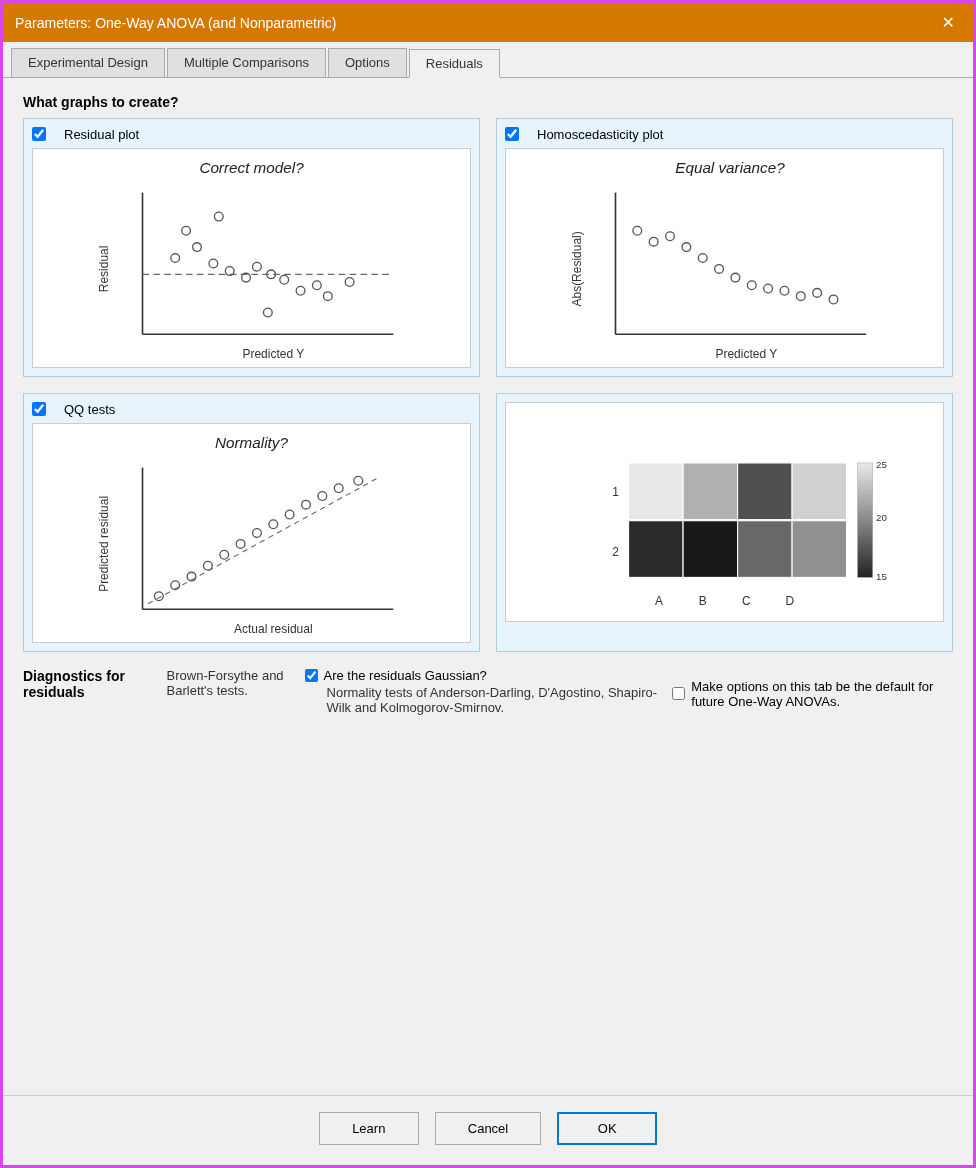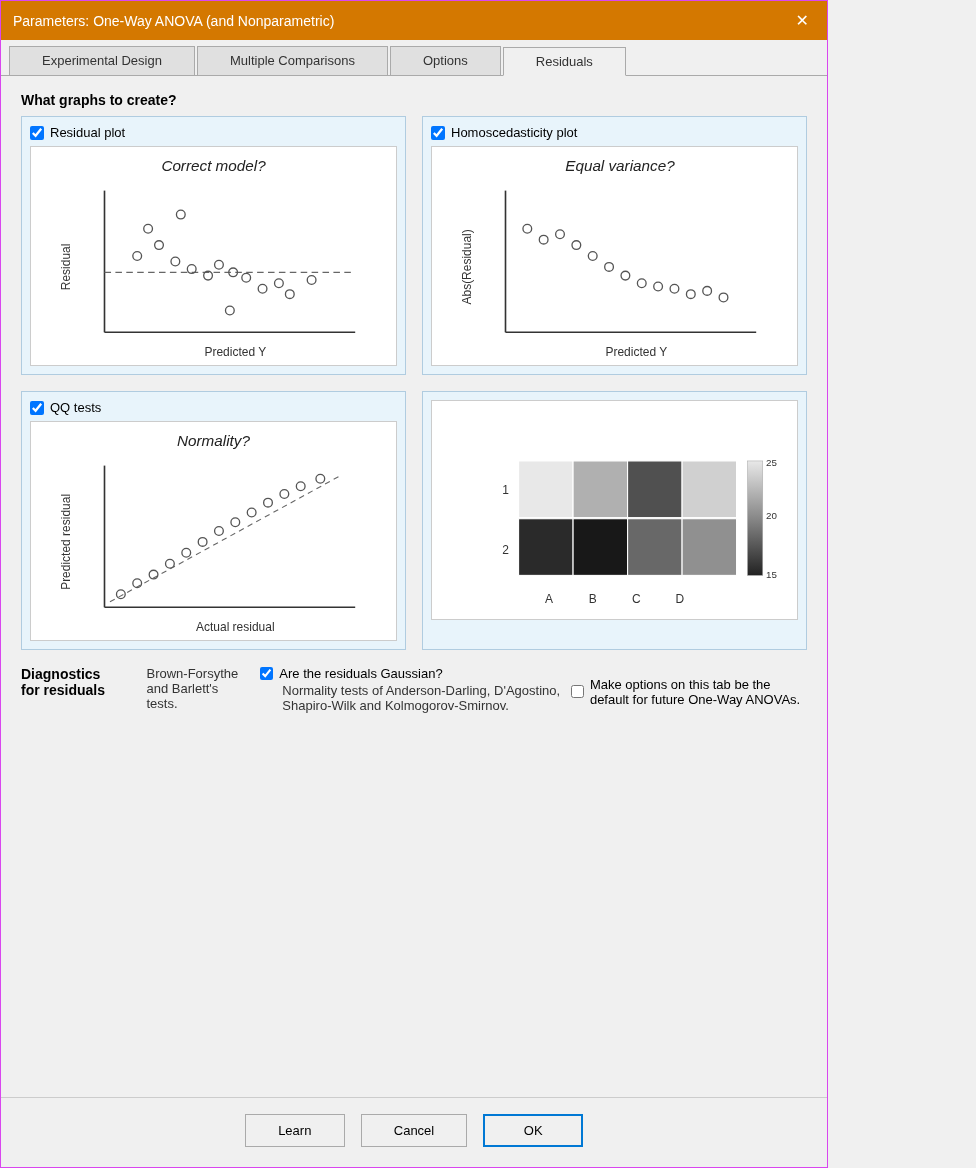--- a/index.html
+++ b/index.html
@@ -1,22 +1,22 @@
 <!DOCTYPE html>
 <html><head>
   <meta charset="utf-8">
   <style>
     * { box-sizing: border-box; margin: 0; padding: 0; }
     body { font-family: 'Segoe UI', Arial, sans-serif; font-size: 13px; background: #f0f0f0; }
 
     .window {
-      width: 828px;
+      width: 976px;
       min-height: 1168px;
       background: #f0f0f0;
-      border: 1px solid #d946ef;
+      border: 3px solid #d946ef;
       display: flex;
       flex-direction: column;
     }
 
     .title-bar {
       background: #d47800;
       color: white;
       padding: 8px 12px;
       display: flex;
       align-items: center;
@@ -36,21 +36,21 @@
 
     .tabs-row {
       display: flex;
       background: #f0f0f0;
       border-bottom: 1px solid #aaa;
       padding: 6px 8px 0 8px;
       gap: 0;
     }
 
     .tab {
-      padding: 6px 32px;
+      padding: 6px 16px;
       border: 1px solid #aaa;
       border-bottom: none;
       background: #e0e0e0;
       cursor: pointer;
       font-size: 13px;
       color: #333;
       margin-right: 2px;
     }
 
     .tab.active {
@@ -83,22 +83,21 @@
     }
 
     .graph-card {
       border: 1px solid #b0cce0;
       background: #e8f4fb;
       padding: 8px;
     }
 
     .graph-checkbox-row {
       display: flex;
-      align-items: center;
-      gap: 6px;
+      gap: 18px;
       margin-bottom: 6px;
       font-size: 13px;
     }
 
     .graph-checkbox-row input[type="checkbox"] {
       width: 14px;
       height: 14px;
     }
 
     .graph-plot-area {

